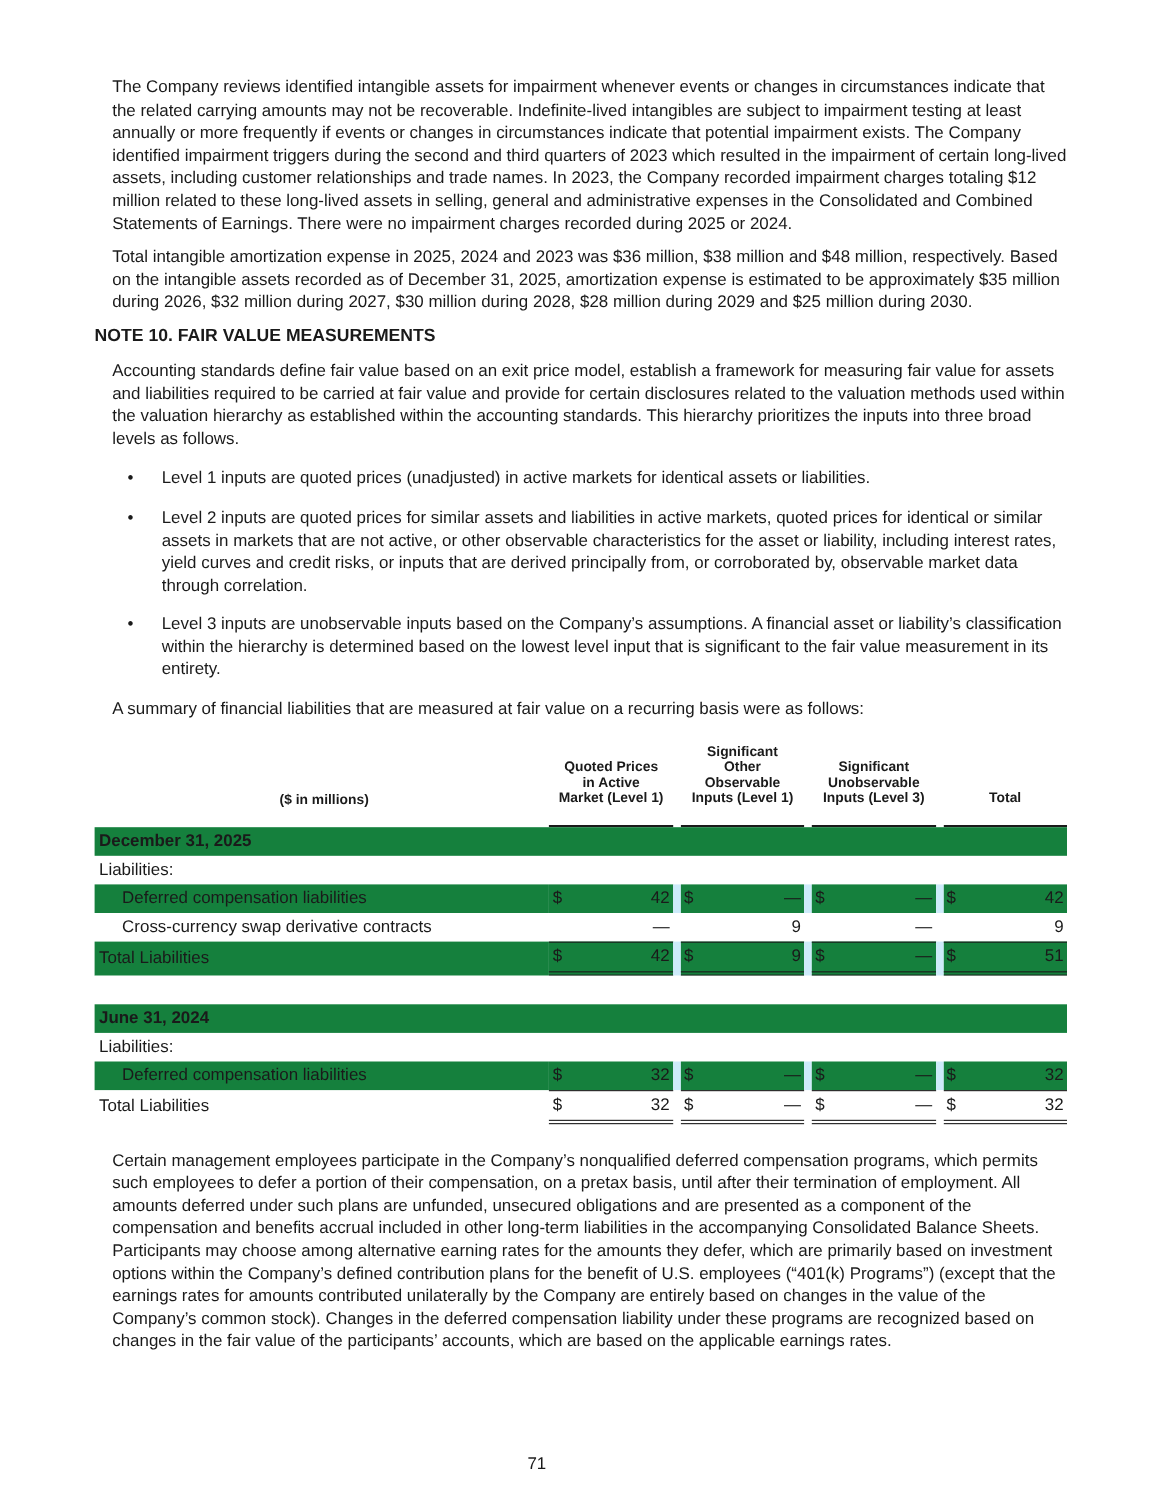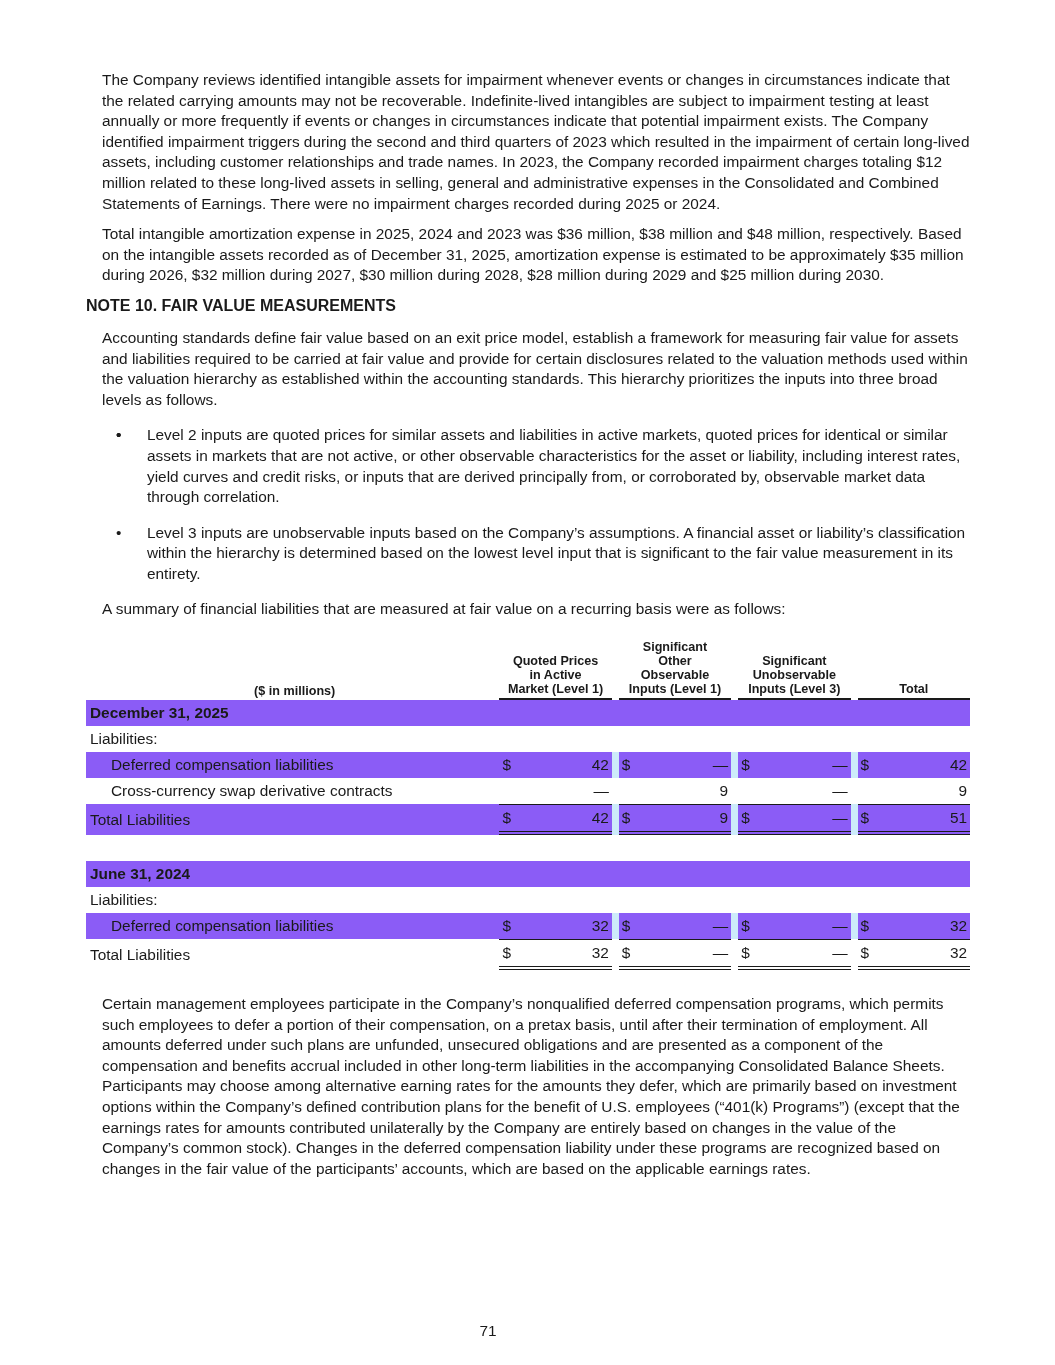--- a/index.html
+++ b/index.html
@@ -9,25 +9,25 @@
     font-size: 15.4px;
   }
   .page { position: absolute; left: 86px; top: 70px; width: 884px; }
   p.para { margin: 0 0 10px 16px; line-height: 20.6px; }
   h2.note { margin: 0 0 12px 0; font-size: 16px; font-weight: bold; line-height: 20px; }
   ul.bullets { list-style: none; margin: 0; padding: 0; }
   ul.bullets li { position: relative; padding-left: 61px; line-height: 20.6px; margin-bottom: 15px; }
   ul.bullets li .dot { position: absolute; left: 30px; top: 0; }
   table.fv { border-collapse: separate; border-spacing: 0; width: 884px; margin-top: 20px; }
   table.fv td { padding: 0; height: 26px; vertical-align: middle; font-size: 15.4px; }
-  table.fv thead td { font-size: 12.6px; font-weight: bold; text-align: center; line-height: 14px; vertical-align: bottom; padding-bottom: 2px; height: auto; }
+  table.fv thead td { font-size: 12.6px; font-weight: bold; text-align: center; line-height: 14px; vertical-align: bottom; padding-bottom: 18px; height: auto; }
   table.fv thead td.unit { text-align: center; font-weight: bold; font-size: 12.6px; padding-left: 4px; }
   table.fv thead td.col { border-bottom: 2px solid #1a1a1a; }
   .gap { width: 7px; }
-  .band td { background: #8b5cf6; }
+  .band td { background: #15803d; }
   .band td.gap { background: #cdebfa; }
   .lbl { padding-left: 4px !important; }
   .ind { padding-left: 25px !important; }
   .bold { font-weight: bold; }
   .cell { display: flex; justify-content: space-between; padding: 0 3px 0 3px; }
   .cell .val { text-align: right; }
   td.top { border-top: 1.5px solid #1a1a1a; }
   td.dbl { border-bottom: 4px double #1a1a1a; }
   .spacer td { height: 22px; background: #fff; }
   .pagenum { position: absolute; left: 0; width: 976px; top: 1322px; text-align: center; font-size: 15.4px; }
@@ -35,21 +35,21 @@
 </head>
 <body>
 
 <div class="page">
   <p class="para">The Company reviews identified intangible assets for impairment whenever events or changes in circumstances indicate that the related carrying amounts may not be recoverable.  Indefinite-lived intangibles are subject to impairment testing at least annually or more frequently if events or changes in circumstances indicate that potential impairment exists.  The Company identified impairment triggers during the second and third quarters of 2023 which resulted in the impairment of certain long-lived assets, including customer relationships and trade names.  In 2023, the Company recorded impairment charges totaling $12 million related to these long-lived assets in selling, general and administrative expenses in the Consolidated and Combined Statements of Earnings.  There were no impairment charges recorded during 2025 or 2024.</p>
   <p class="para">Total intangible amortization expense in 2025, 2024 and 2023 was $36 million, $38 million and $48 million, respectively.  Based on the intangible assets recorded as of December 31, 2025, amortization expense is estimated to be approximately $35 million during 2026, $32 million during 2027, $30 million during 2028, $28 million during 2029 and $25 million during 2030.</p>
   <h2 class="note">NOTE 10.  FAIR VALUE MEASUREMENTS</h2>
   <p class="para" style="margin-bottom:15px">Accounting standards define fair value based on an exit price model, establish a framework for measuring fair value for assets and liabilities required to be carried at fair value and provide for certain disclosures related to the valuation methods used within the valuation hierarchy as established within the accounting standards.  This hierarchy prioritizes the inputs into three broad levels as follows.</p>
 
   <ul class="bullets">
-    <li><span class="dot">•</span></li>
+    <li><span class="dot">•</span><span>Level 1 inputs are quoted prices (unadjusted) in active markets for identical assets or liabilities.</span></li>
     <li><span class="dot">•</span><span>Level 2 inputs are quoted prices for similar assets and liabilities in active markets, quoted prices for identical or similar assets in markets that are not active, or other observable characteristics for the asset or liability, including interest rates, yield curves and credit risks, or inputs that are derived principally from, or corroborated by, observable market data through correlation.</span></li>
     <li><span class="dot">•</span><span>Level 3 inputs are unobservable inputs based on the Company’s assumptions.  A financial asset or liability’s classification within the hierarchy is determined based on the lowest level input that is significant to the fair value measurement in its entirety.</span></li>
   </ul>
 
   <p class="para">A summary of financial liabilities that are measured at fair value on a recurring basis were as follows:</p>
 
   <table class="fv">
     <colgroup>
       <col style="width:412px">
         <col style="width:112px">

